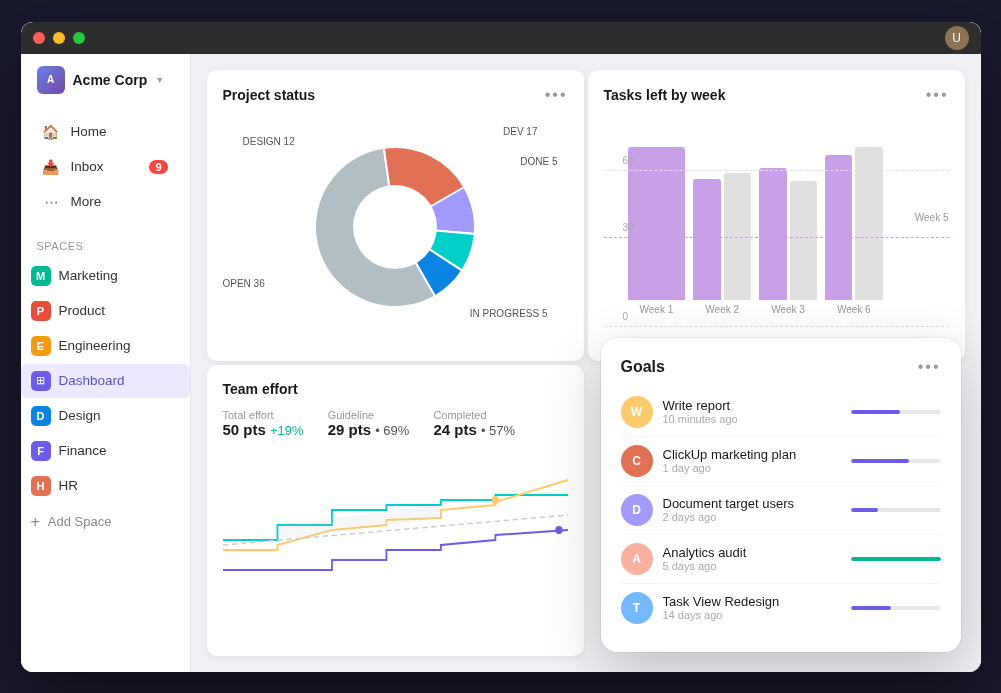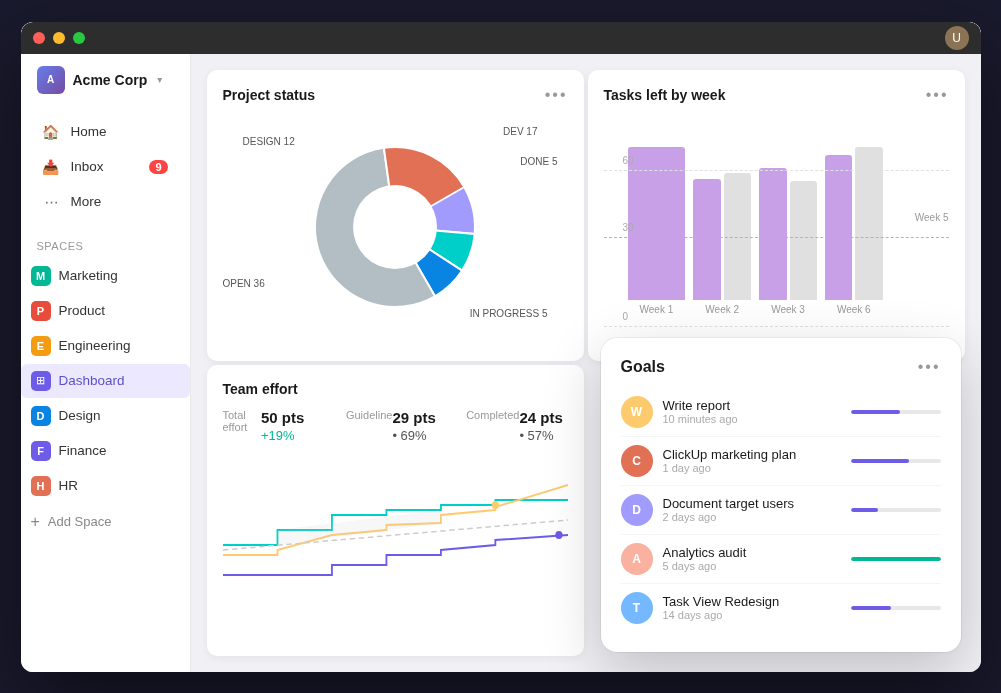--- a/index.html
+++ b/index.html
@@ -230,21 +230,21 @@
       color: #aaa;
       transform: translateY(-50%);
       margin-left: 39px;
     }
     
     .team-stats {
       display: flex;
       gap: 24px;
       margin-bottom: 12px;
     }
-    .stat-item { display: flex; flex-direction: row; }
+    .stat-item { display: flex; flex-direction: column; }
     .stat-label { font-size: 11px; color: #999; }
     .stat-value { font-size: 15px; font-weight: 700; color: #1a1a1a; }
     .line-chart-area {
       height: calc(100% - 80px);
       position: relative;
     }
     
     .goals-card {
       position: absolute;
       bottom: 20px;

